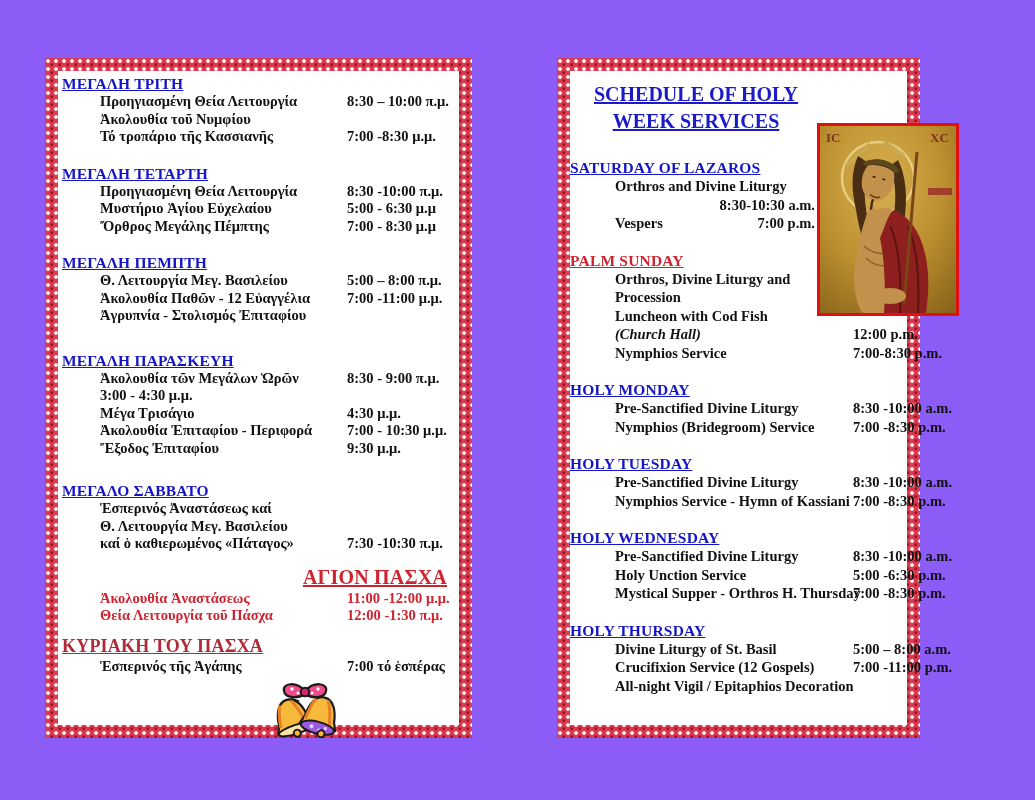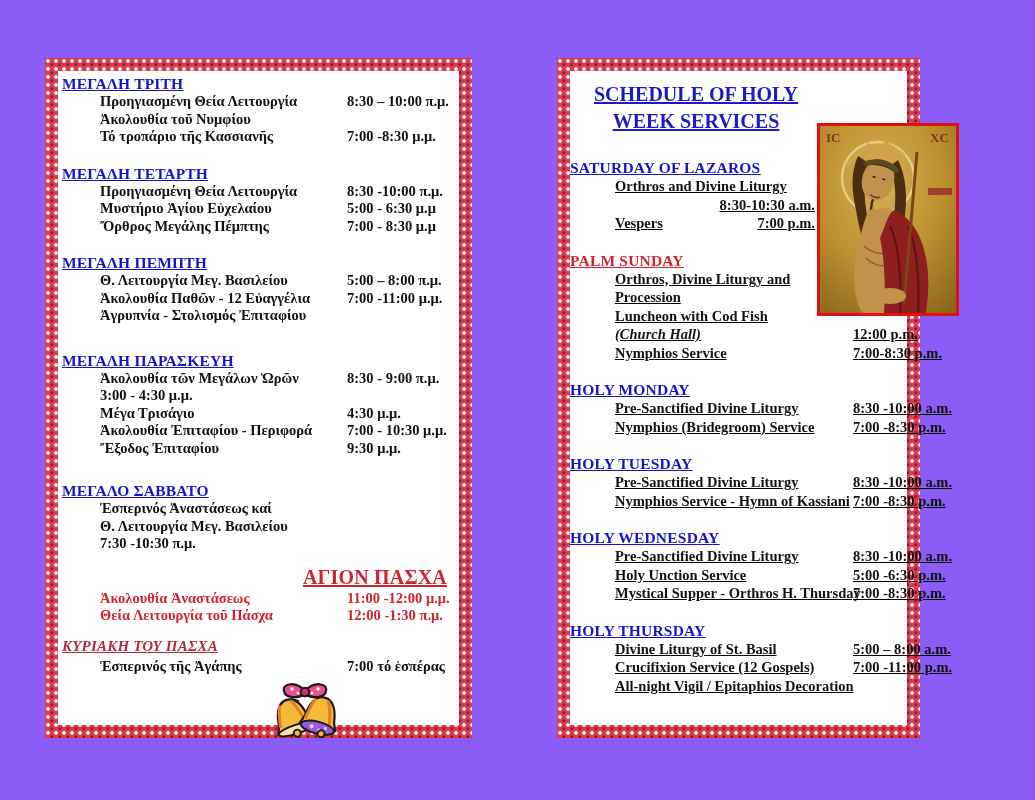--- a/index.html
+++ b/index.html
@@ -44,21 +44,21 @@
   .big-head { font-size:20px; line-height:25px;text-align:right; }
   .pascha .svc-name, .pascha .svc-time { color:#cf2330; }
 
   
   .right-content { position:relative; padding:6px 6px 0 0; height:100%; }
   .doc-title {
     width:252px; text-align:center; font-weight:bold; font-size:20px;
     line-height:27px; color:#1a1ac8; margin:4px 0 23px 0;
   }
   .doc-title .tline { text-decoration:underline; }
-  .rsec { margin-bottom:18px;text-decoration:underline; }
+  .rsec { margin-bottom:18px; }
   .rsec .row { line-height:18.5px; padding-left:45px; }
   .rsec .svc-name { min-width:238px; font-size:14.5px; }
   .rsec .svc-time { font-size:14.5px; }
   .laz .row { width:245px; }
   .laz .svc-time { margin-left:auto;padding-left:36px; }
   .laz .svc-name { min-width:0; }
 
   .christ-icon {
     position:absolute; left:247px; top:8px; width:142px; height:193px;
     border:3px solid #e01010; background:#b8922e;margin-top:44px;
@@ -152,38 +152,39 @@
           <div class="day-head blue">ΜΕΓΑΛΟ ΣΑΒΒΑΤΟ</div>
           <div class="row">
             <span class="svc-name">Ἑσπερινός Ἀναστάσεως καί</span>
             <span class="svc-time"></span>
           </div>
           <div class="row">
             <span class="svc-name">Θ. Λειτουργία Μεγ. Βασιλείου</span>
             <span class="svc-time"></span>
           </div>
           <div class="row">
+            <span class="svc-name">καί ὁ καθιερωμένος «Πάταγος»</span>
             <span class="svc-time">7:30 -10:30 π.μ.</span>
           </div>
         </div>
 
         <div class="lsec pascha" style="margin-bottom:10px;">
           <div class="day-head red big-head">ΑΓΙΟΝ ΠΑΣΧΑ</div>
           <div class="row">
             <span class="svc-name">Ἀκολουθία Ἀναστάσεως</span>
             <span class="svc-time">11:00 -12:00 μ.μ.</span>
           </div>
           <div class="row">
             <span class="svc-name">Θεία Λειτουργία τοῦ Πάσχα</span>
             <span class="svc-time">12:00 -1:30 π.μ.</span>
           </div>
         </div>
 
         <div class="lsec">
-          <div class="day-head darkred" style="font-size:15px; line-height:23px;font-style:italic;">ΚΥΡΙΑΚΗ ΤΟΥ ΠΑΣΧΑ</div>
+          <div class="day-head darkred" style="font-size:18px; line-height:23px;">ΚΥΡΙΑΚΗ ΤΟΥ ΠΑΣΧΑ</div>
           <div class="row">
             <span class="svc-name">Ἑσπερινός τῆς Ἀγάπης</span>
             <span class="svc-time">7:00 τό ἑσπέρας</span>
           </div>
         </div>
 
       </div>
 
       <div class="bells">
         <svg viewBox="0 0 86 66" xmlns="http://www.w3.org/2000/svg">

